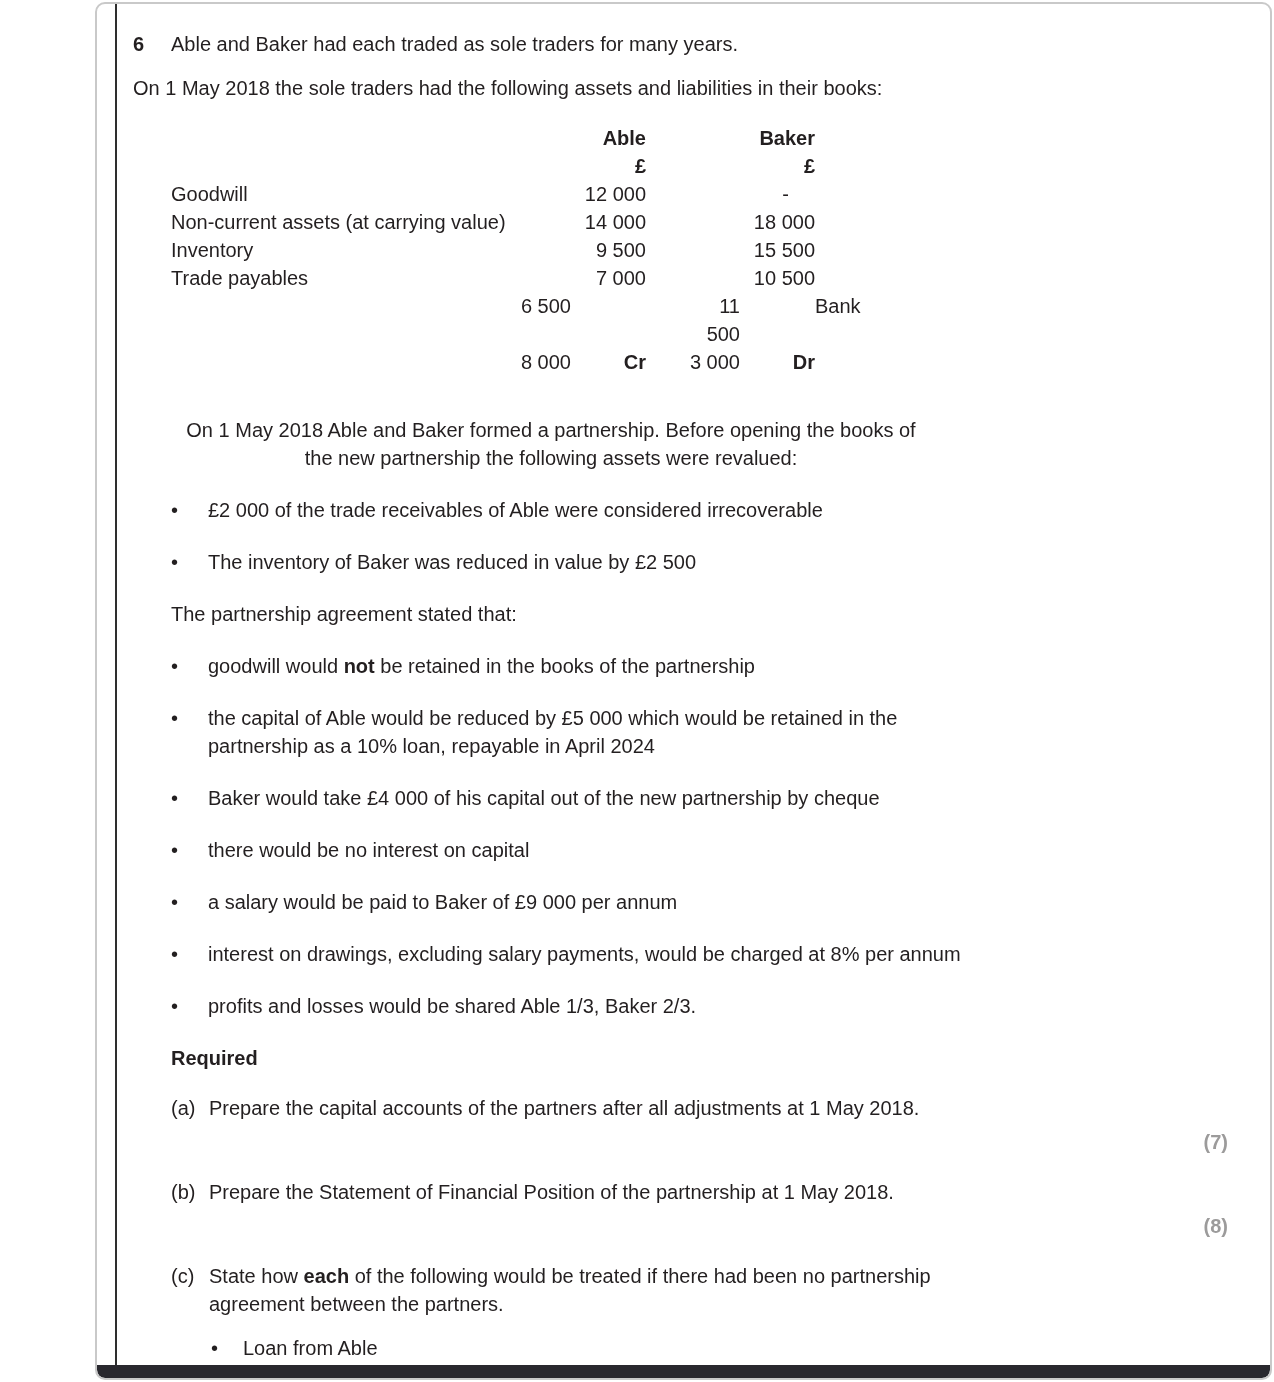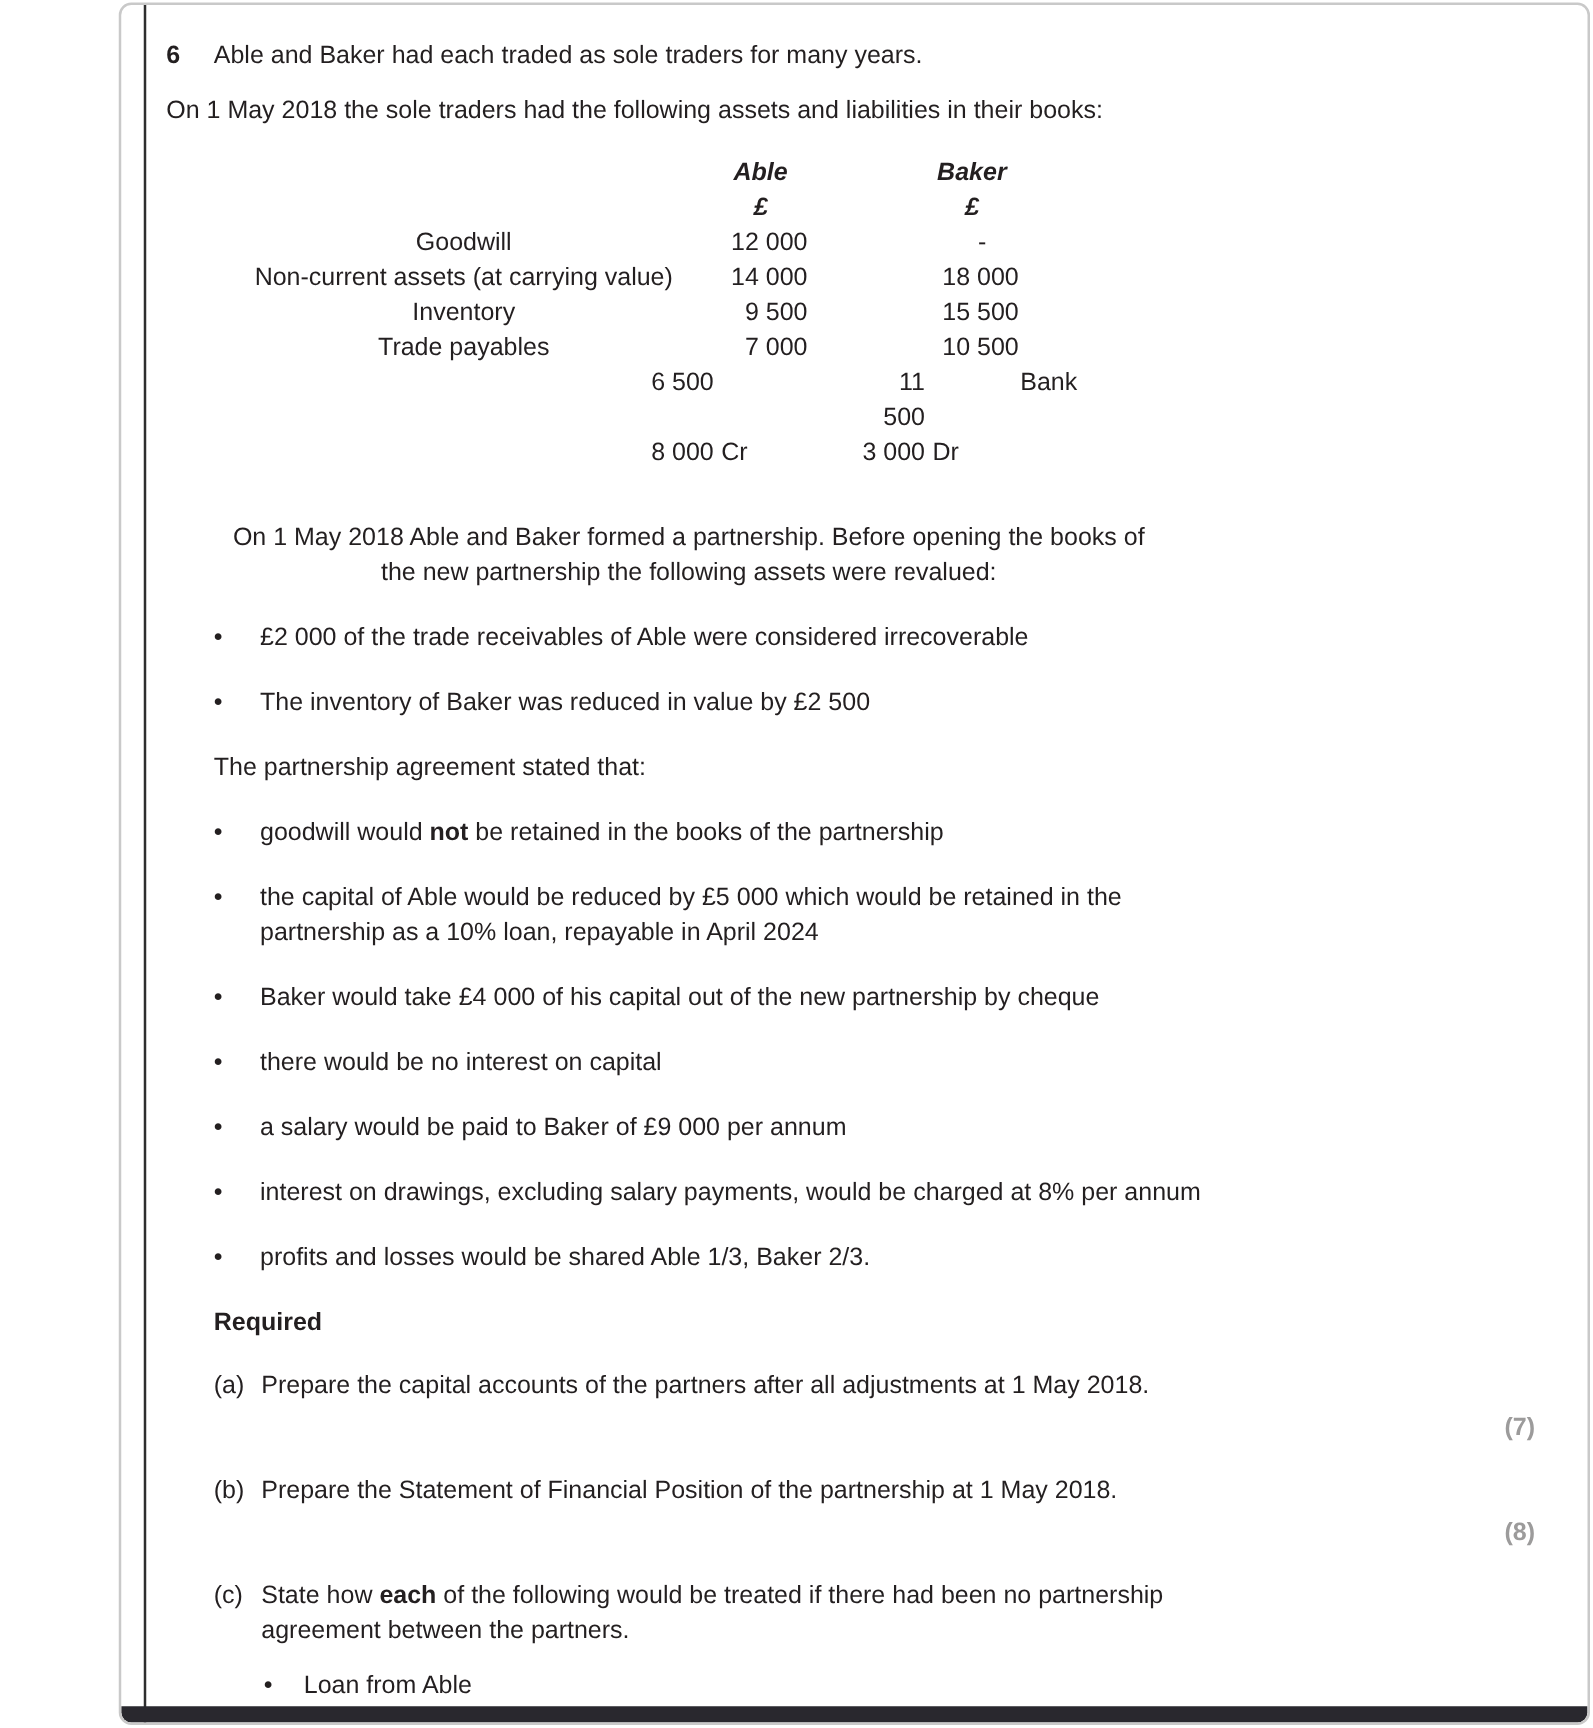--- a/index.html
+++ b/index.html
@@ -50,24 +50,24 @@
   .intro2 { margin-top: 16px; }
 
   
   .assets-table {
     margin-top: 22px;
     margin-left: 38px;
     display: grid;
     grid-template-columns: 400px 75px 42px 52px 75px 48px;
     line-height: 28px;
   }
-  .assets-table .hdr { font-weight: bold; text-align: center; font-style: italic; }
-  .assets-table .lbl { text-align: center; }
+  .assets-table .hdr { font-weight: bold; text-align: right; }
+  .assets-table .lbl { text-align: left; }
   .assets-table .val { text-align: right; }
-  .assets-table .sfx { text-align: left; padding-left: 6px; }
+  .assets-table .sfx { text-align: right; padding-left: 6px; font-weight: bold; }
   .assets-table .dash { padding-right: 26px; }
 
   
   .para {
     margin-top: 40px; margin-left: 38px;
     max-width: 760px;
     text-align: center;
   }
   .para-wide { margin-top: 24px; margin-left: 38px; }
 

